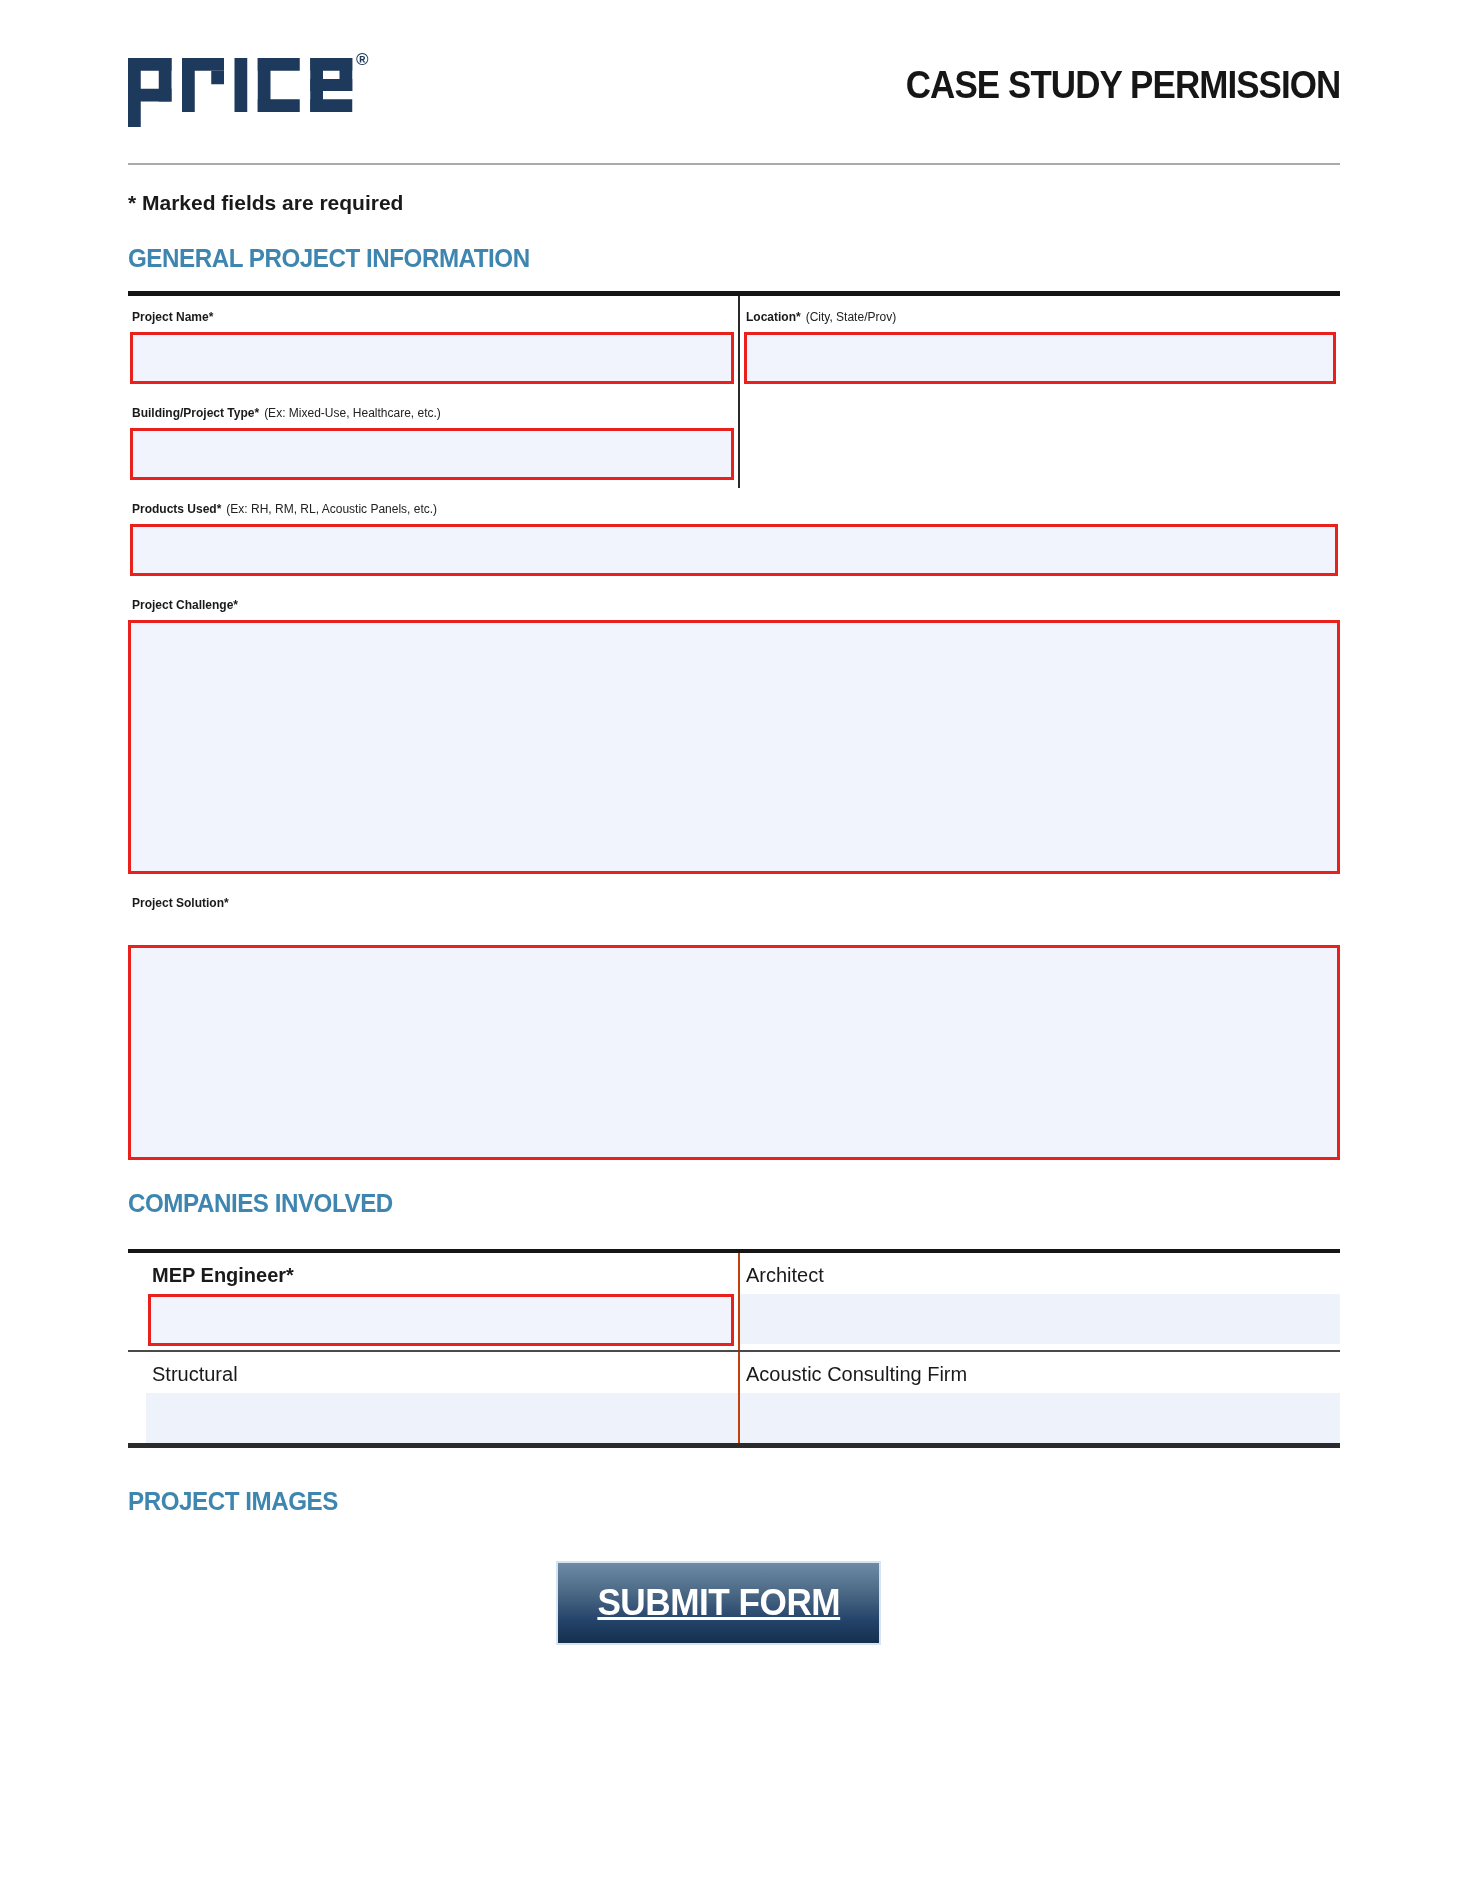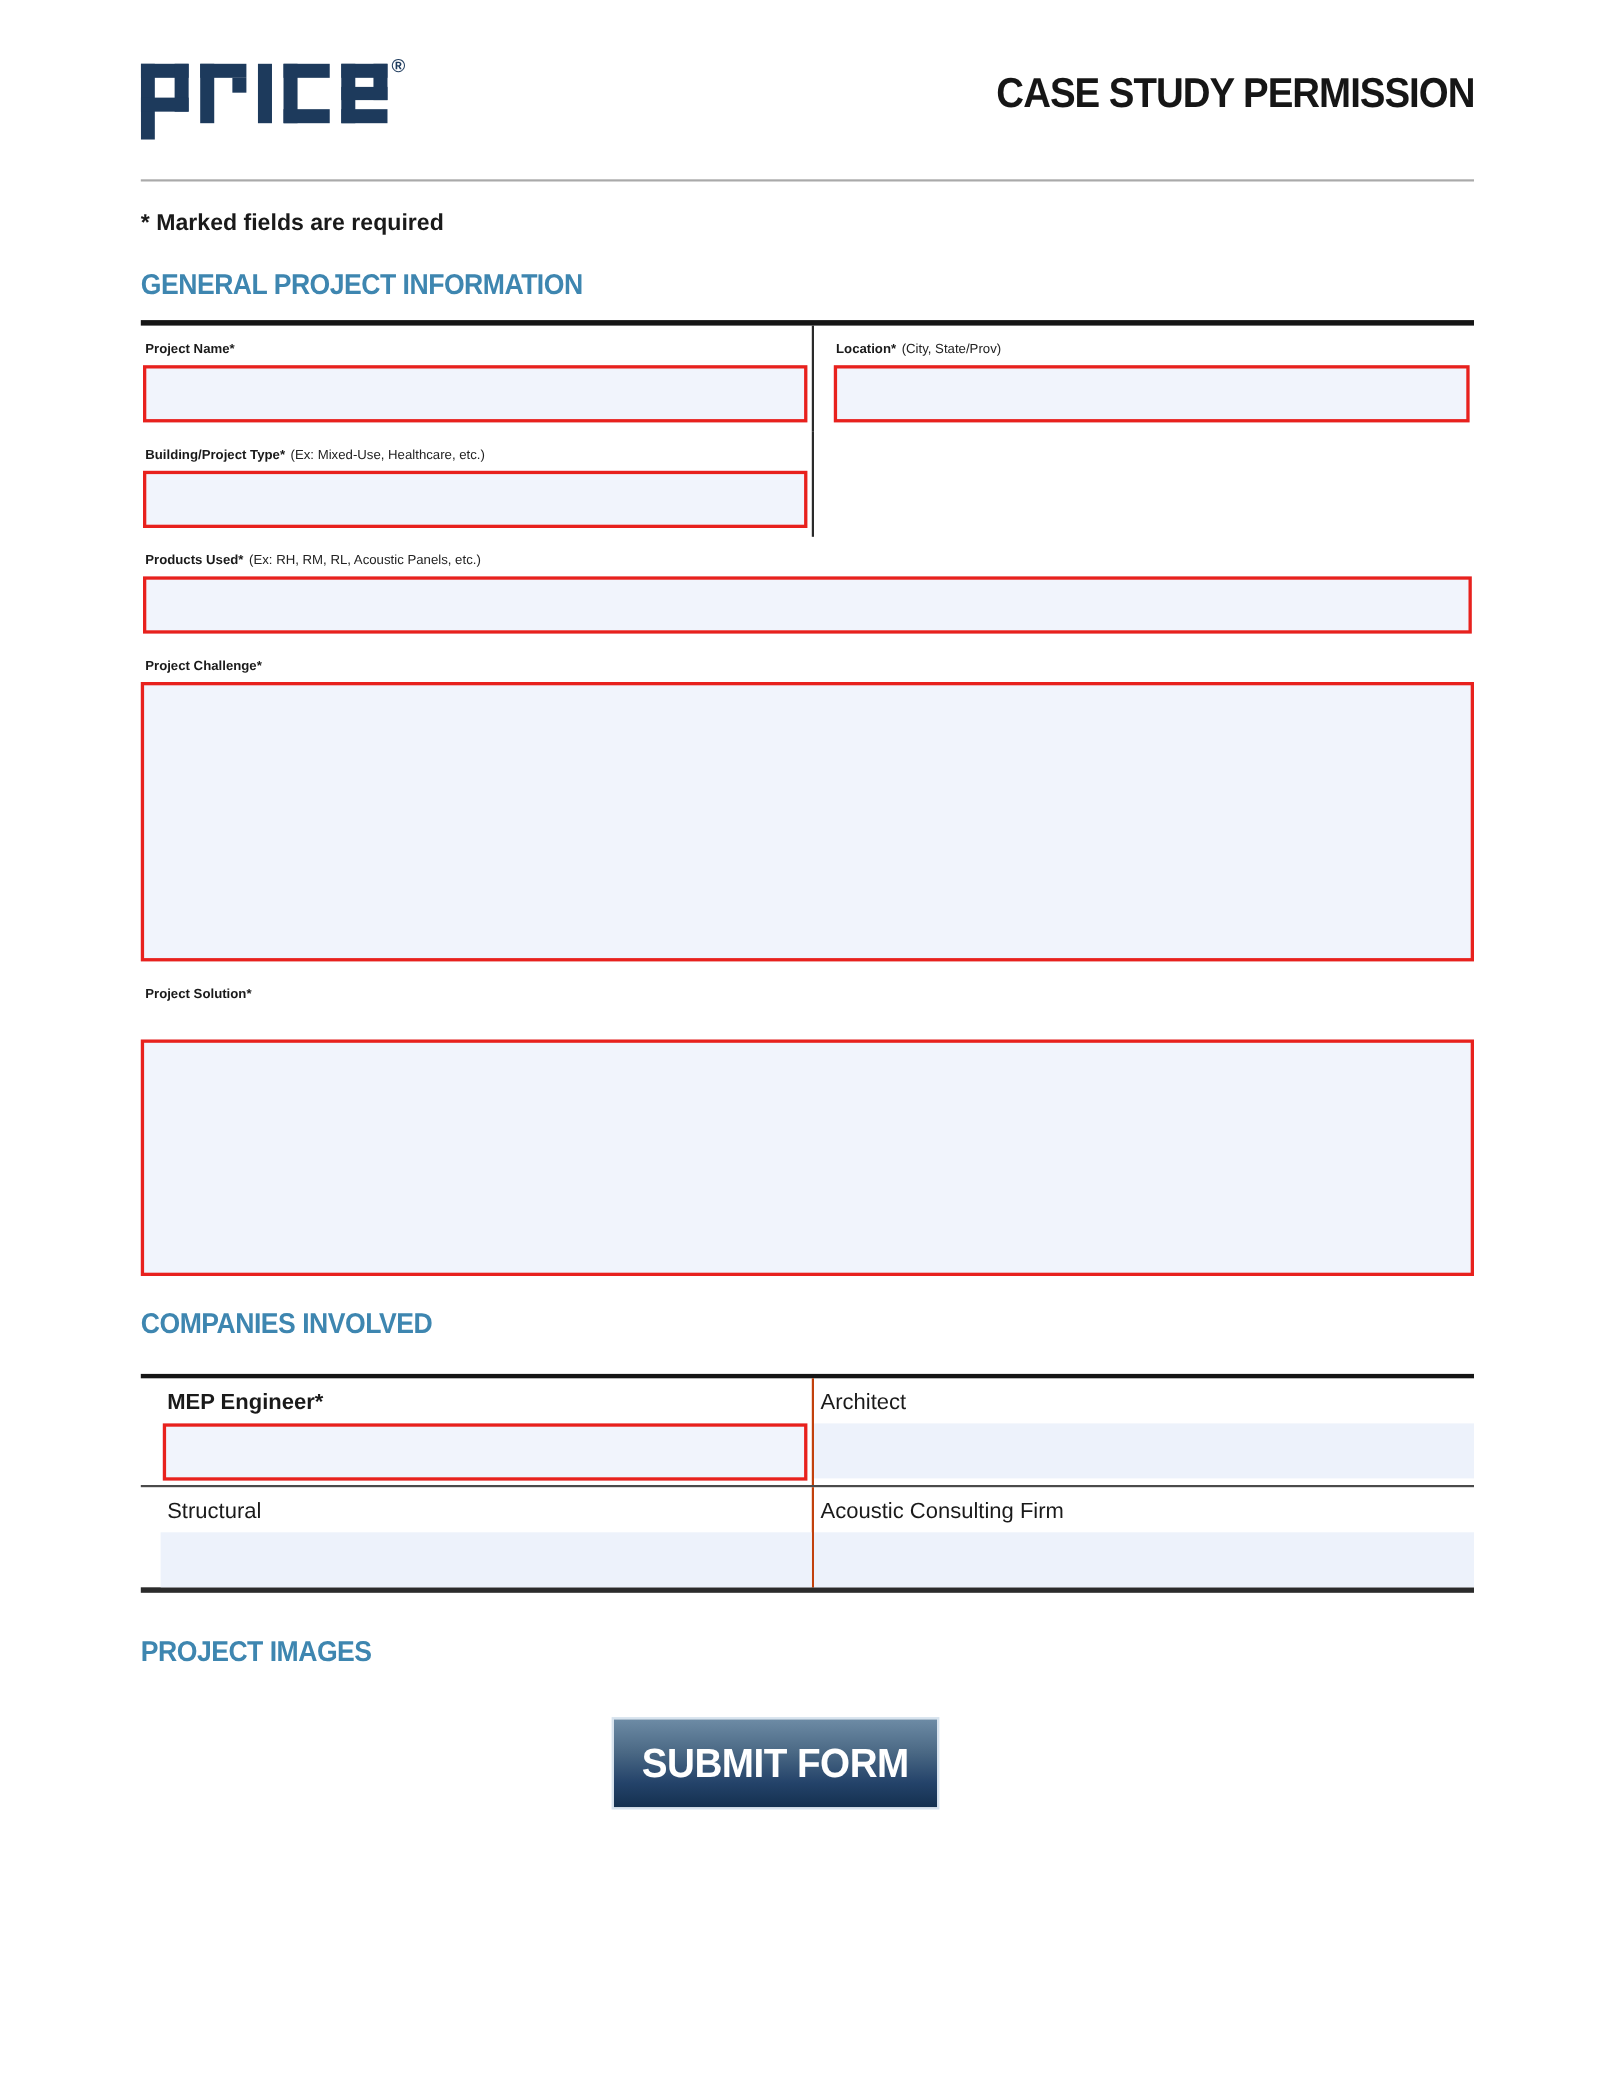--- a/index.html
+++ b/index.html
@@ -26,21 +26,21 @@
 
   .section-title {
     color:#3e86b0; font-size:26px; font-weight:bold; letter-spacing:-0.5px;
     margin:28px 0 0 0; transform:scaleX(0.93); transform-origin:left center; white-space:nowrap;
   }
 
   
   .gtable { margin-top:17px; border-top:5px solid #151515; }
   .grow2 { display:grid; grid-template-columns:612px 600px; }
   .gcell-l { border-right:2px solid #2a2a2a; }
-  .gcell-r { padding-left:16px; }
+  .gcell-r { padding-left:2px; }
   .cell-label { font-size:12px; padding:9px 4px 2px 4px; line-height:24px; }
   .lbl-b { font-weight:bold; }
   .lbl-h { font-weight:normal; color:#222; margin-left:5px; }
 
   .field, .field-area {
     box-sizing:border-box; display:block; background:#f1f4fc;
     border:3px solid #e8211d; font-size:20px; padding:4px 10px;
     font-family:"Liberation Sans", sans-serif; color:#1a1a1a; outline:none;
   }
   .field { height:52px; width:calc(100% - 6px); margin:1px 2px 8px 2px; }
@@ -66,21 +66,21 @@
   .attach-row { display:flex; align-items:flex-start; margin-top:18px; }
   .btn {
     color:#ffffff; font-weight:bold; border:2px solid #d7e3ee; cursor:pointer;
     background:linear-gradient(180deg,#6d8ba5 0%, #4a6884 38%, #24436a 72%, #14304f 100%);
     display:flex; align-items:center; justify-content:center;
     font-family:"Liberation Sans", sans-serif; box-sizing:border-box;
   }
   .btn-inner { transform:scaleX(0.95); letter-spacing:-0.5px; white-space:nowrap; }
   .btn-attach { width:225px; height:70px; font-size:34px; }
   .attach-note { margin-left:42px; max-width:905px; font-weight:bold; font-size:21px; line-height:35px; padding-top:4px; }
-  .btn-submit { width:298px; height:84px; font-size:37px; margin:44px 0 0 428px; }
+  .btn-submit { width:325px; height:84px; font-size:37px; margin:44px 0 0 428px;text-decoration:underline; }
 </style>
 </head>
 <body>
 
 <div class="content">
 
   <div class="header">
     <div class="logo-wrap">
       <svg class="logo-svg" viewBox="0 0 300 100" xmlns="http://www.w3.org/2000/svg">
         <g fill="#1d3a5c">

